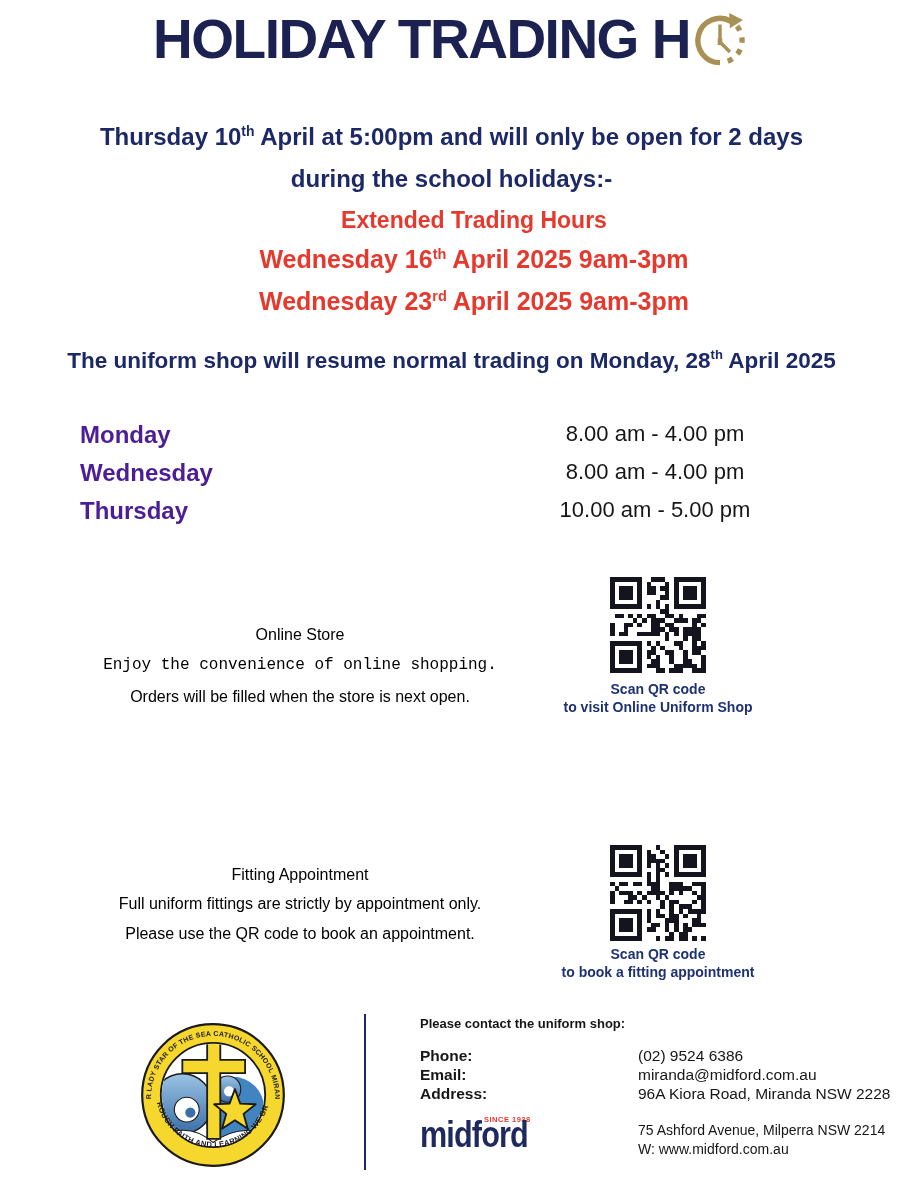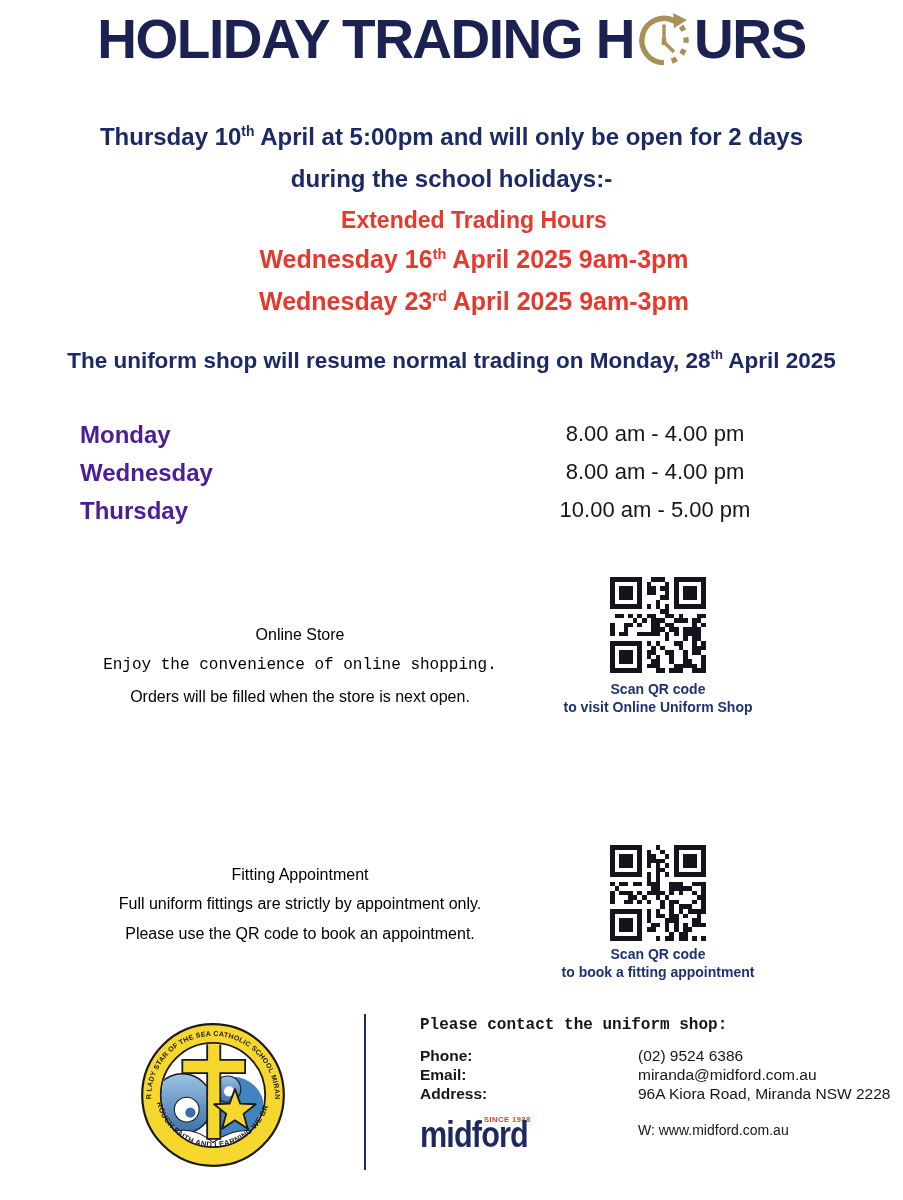--- a/index.html
+++ b/index.html
@@ -43,21 +43,21 @@
   .qr svg { width:100%; height:100%; display:block; }
   .qr1 { left:610px; top:577px; }
   .qr2 { left:610px; top:845px; }
   .qrcap { position:absolute; left:538px; width:240px; text-align:center;
            color:#1e3272; font-weight:bold; font-size:14px; line-height:18px; }
   .qrcap1 { top:680px; } .qrcap2 { top:945px; }
 
   
   .school-logo { position:absolute; left:140px; top:1022px; width:146px; height:146px; }
   .divider { position:absolute; left:364px; top:1014px; width:2px; height:156px; background:#1c2966; }
-  .contact-h { position:absolute; left:420px; top:1016px; font-size:16px; font-weight:bold; color:#161616;font-family:Liberation Mono, monospace; }
+  .contact-h { position:absolute; left:420px; top:1016px; font-size:13px; font-weight:bold; color:#161616; }
   .c-row { position:absolute; left:420px; width:470px; font-size:15.5px; color:#161616; line-height:19px; }
   .c-row .lbl { font-weight:bold; }
   .c-row .val { position:absolute; left:218px; font-weight:normal; white-space:nowrap; }
   .c-r0 { top:1046px; } .c-r1 { top:1065px; } .c-r2 { top:1084px; }
 
   .midford { position:absolute; left:420px; top:1112px; width:130px; height:46px; }
   .midford .brand { display:inline-block; font-size:36px; font-weight:bold; color:#1e2a5e;
                     letter-spacing:-1px; transform:scaleX(0.85); transform-origin:left center; line-height:46px; }
   .midford .since { position:absolute; left:64px; top:3px; font-size:7.5px; letter-spacing:0.5px;
                     color:#e6392d; font-weight:bold; white-space:nowrap; }
@@ -68,21 +68,21 @@
 
 <div class="page">
 
   <h1 class="title"><span>HOLIDAY TRADING H</span><svg class="clock" viewBox="0 0 76 76" aria-hidden="true">
       <path d="M 38 69 A 29 29 0 1 1 52.5 14.9" fill="none" stroke="#a99155" stroke-width="7"></path>
       <polygon points="50,4 68,13 51,24" fill="#a99155"></polygon>
       <path d="M 60.2 21.4 A 29 29 0 0 1 45.5 68" fill="none" stroke="#a99155" stroke-width="7" stroke-dasharray="7 9"></path>
       <path d="M 38 42 L 38 19" stroke="#a99155" stroke-width="4.5"></path>
       <path d="M 38 42 L 51 55" stroke="#a99155" stroke-width="4.5"></path>
       <rect x="35" y="37" width="6" height="9" fill="#a99155"></rect>
-    </svg><span>URS</span></h1>
+    </svg></h1>
 
   <div class="line navy intro2"><span>Thursday 10</span><sup class="sp">th</sup><span> April at 5:00pm and will only be open for 2 days</span></div>
   <div class="line navy intro3">during the school holidays:-</div>
 
   <div class="line red ext-h">Extended Trading Hours</div>
   <div class="line red ext-1"><span>Wednesday 16</span><sup class="sp">th</sup><span> April 2025 9am-3pm</span></div>
   <div class="line red ext-2"><span>Wednesday 23</span><sup class="sp">rd</sup><span> April 2025 9am-3pm</span></div>
 
   <div class="line navy resume"><span>The uniform shop will resume normal trading on Monday, 28</span><sup class="sp">th</sup><span> April 2025</span></div>
 
@@ -444,16 +444,17 @@
     <span class="lbl">Address:</span>
     <span class="val">96A Kiora Road, Miranda NSW 2228</span>
   </div>
 
   <div class="midford">
     <span class="since">SINCE 1938</span>
     <span class="brand">midford</span>
   </div>
 
   <div class="addr2">
+    <div>75 Ashford Avenue, Milperra NSW 2214</div>
     <div>W: www.midford.com.au</div>
   </div>
 
 </div>
 
 </body></html>

